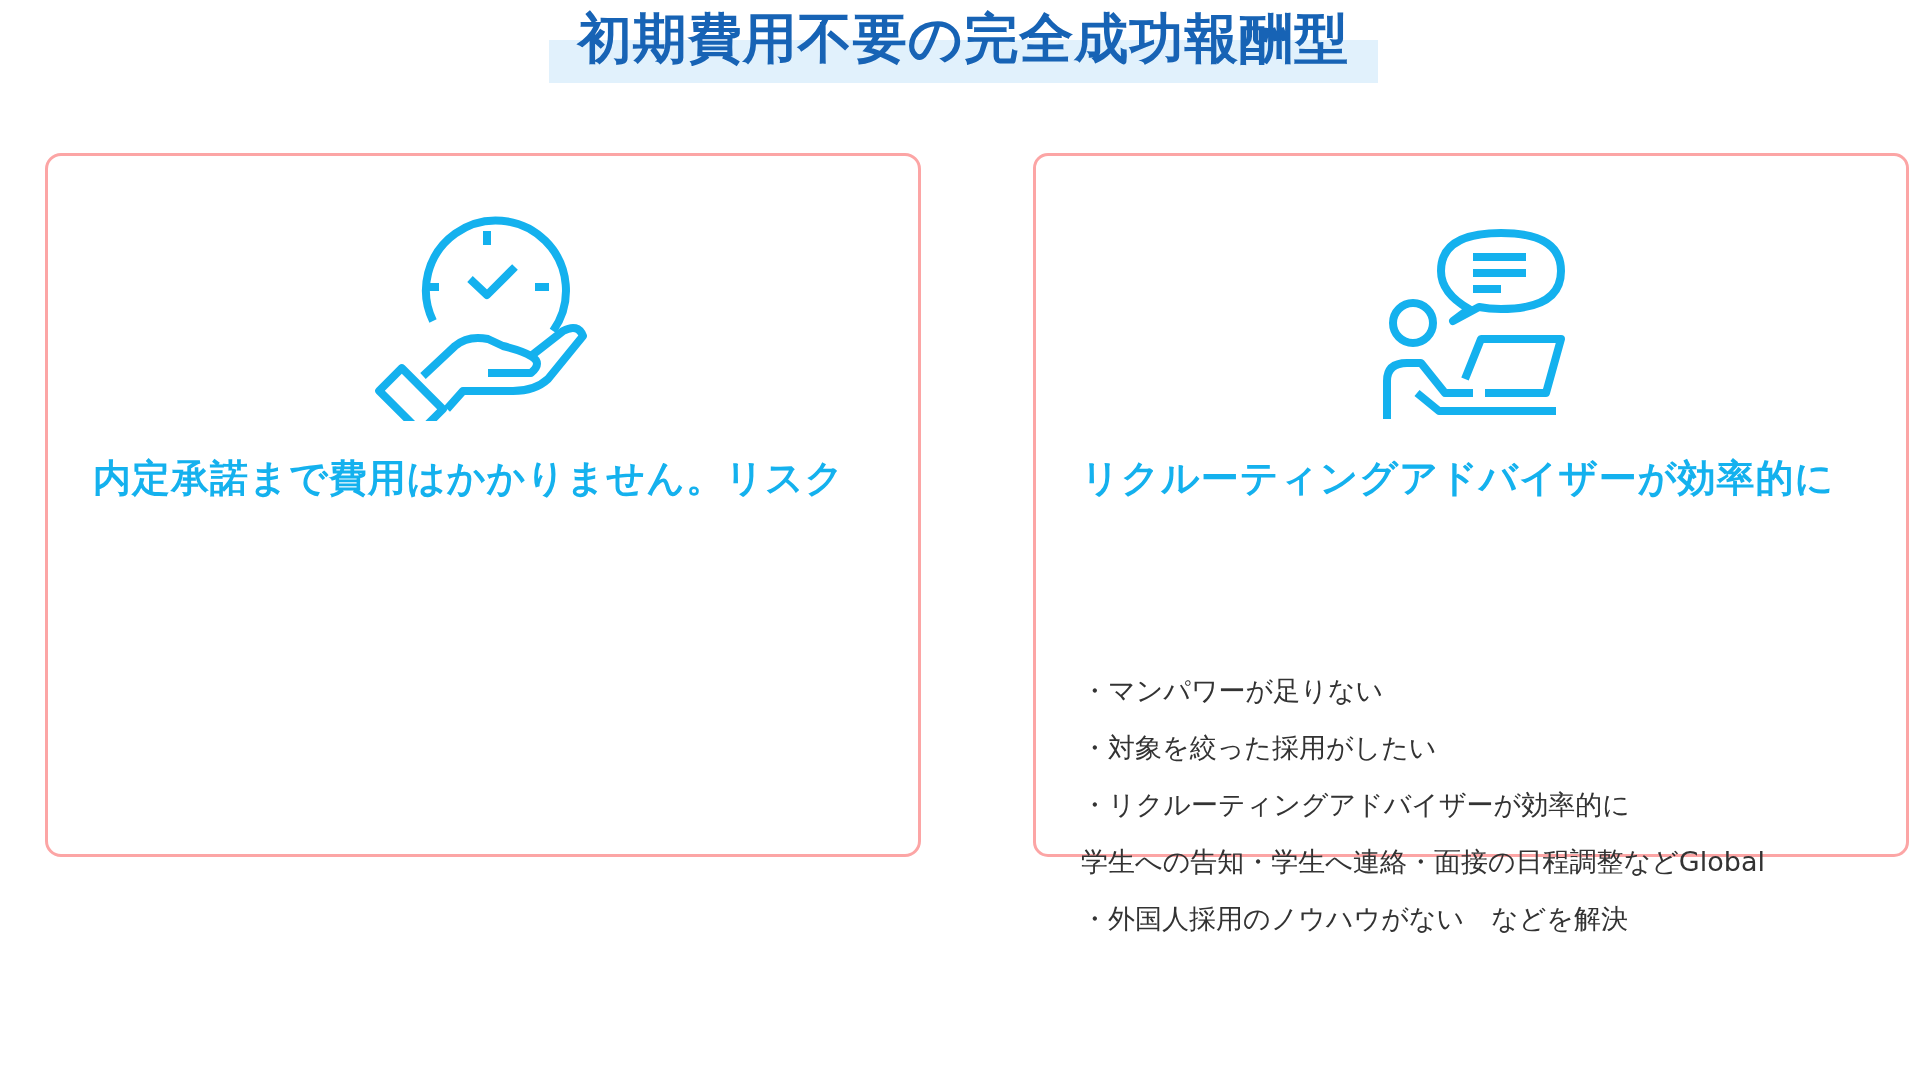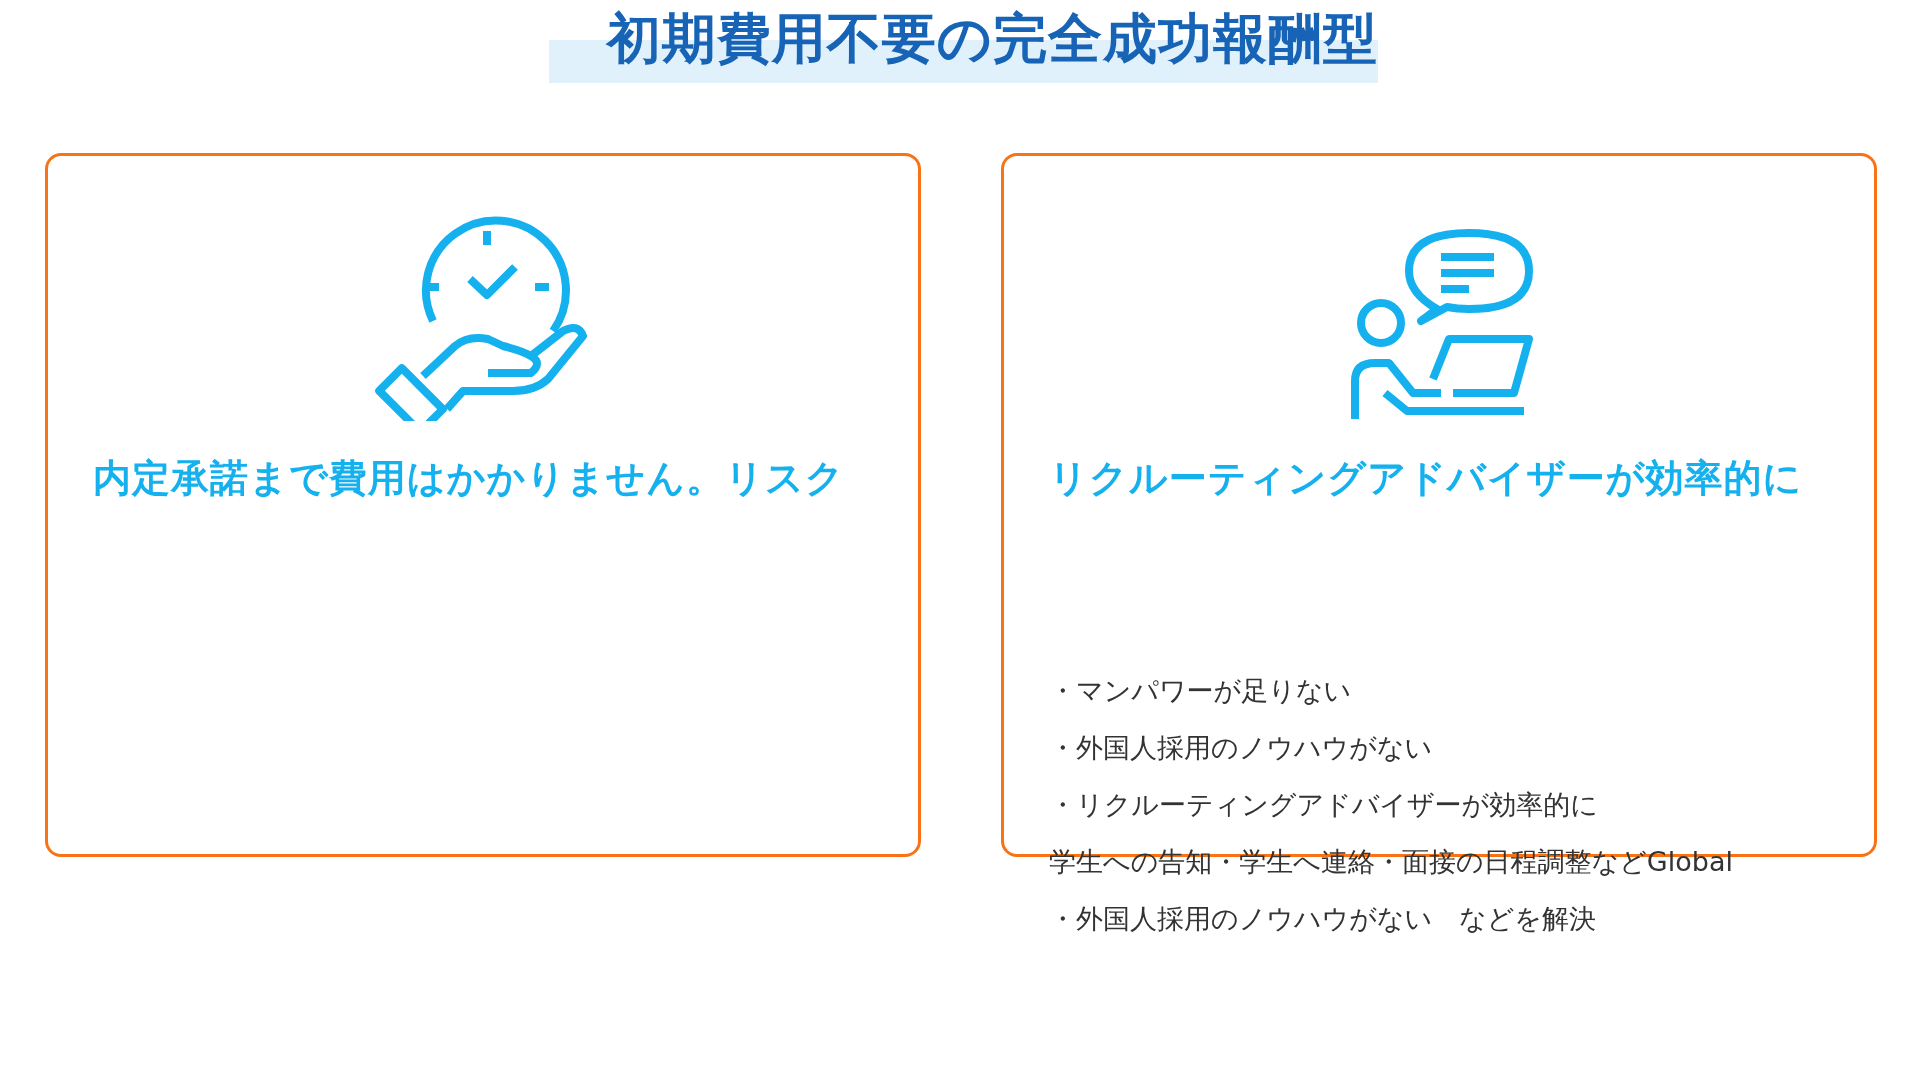--- a/index.html
+++ b/index.html
@@ -1,25 +1,25 @@
 <!DOCTYPE html>
 <html><head>
 <meta charset="utf-8">
 <style>
   html, body { margin:0; padding:0; background:#ffffff; }
   body { width:1920px; height:1066px; position:relative; overflow:hidden;
          font-family: "DejaVu Sans", "Liberation Sans", sans-serif; }
   .title-wrap { position:absolute; left:549px; top:0; width:829px; height:90px; }
   .title-band { position:absolute; left:0; top:40px; width:829px; height:43px; background:#e1f1fc; }
-  .title-text { position:absolute; left:0; top:4px; width:829px; text-align:right;
+  .title-text { position:absolute; left:0; top:4px; width:829px; text-align:center;
                 font-size:54px; font-weight:bold; color:#1763b5; letter-spacing:1px; line-height:70px; }
   .card { position:absolute; top:153px; width:876px; height:704px;
-          border:3px solid #f97316; border-radius:16px; box-sizing:border-box; background:#fff; }
+          border:3px solid #fca5a5; border-radius:16px; box-sizing:border-box; background:#fff; }
   .card.left { left:45px; }
-  .card.right { left:1001px; }
+  .card.right { left:1033px;border-radius:15px; }
   .icon { position:absolute; top:55px; left:50%; transform:translateX(-50%); width:220px; height:210px; }
   .heading { position:absolute; left:45px; top:290px; width:800px;
              font-size:38px; font-weight:bold; color:#14b1ee; line-height:64px; letter-spacing:1px; }
   .body { position:absolute; left:45px; top:506px; width:800px;
           font-size:27px; color:#333333; line-height:57px; }
   .body p { margin:0; white-space:pre; }
 </style>
 </head>
 <body>
 
@@ -53,18 +53,18 @@
     <circle cx="52" cy="112" r="20"></circle>
     <path d="M26 208 L26 170 Q26 152 46 152 L60 152 L84 182 L112 182"></path>
     <path d="M56 182 L78 200 L195 200"></path>
     <path d="M104 168 L120 128 L200 128 L185 182 L124 182"></path>
   </svg>
   <div class="heading">
     <div>リクルーティングアドバイザーが効率的に</div>
   </div>
   <div class="body">
     <p>・マンパワーが足りない</p>
-    <p>・外国人採用のノウハウがない</p>
+    <p>・対象を絞った採用がしたい</p>
     <p>・リクルーティングアドバイザーが効率的に</p>
     <p>学生への告知・学生へ連絡・面接の日程調整などGlobal</p>
     <p>・外国人採用のノウハウがない　などを解決</p>
   </div>
 </div>
 
 </body></html>

